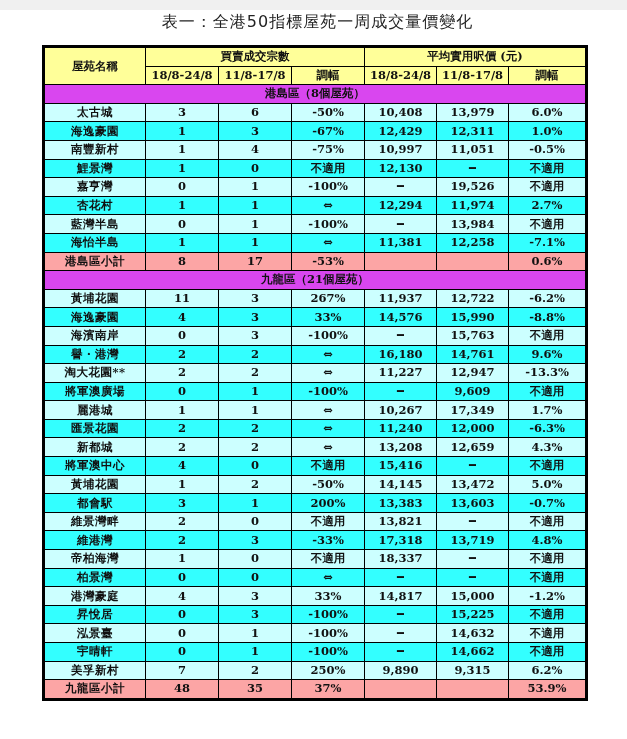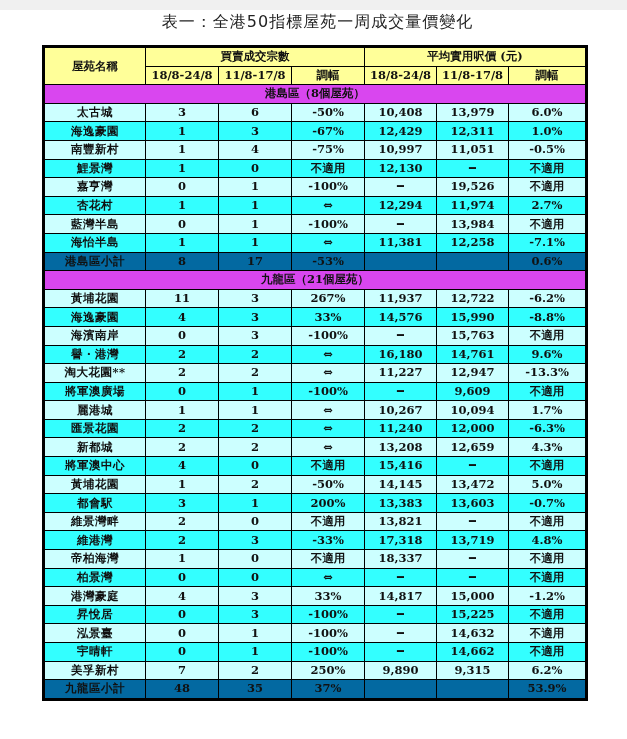--- a/index.html
+++ b/index.html
@@ -6,21 +6,21 @@
   body { width:627px; height:739px; position:relative; overflow:hidden; font-family:"DejaVu Serif","Liberation Serif",serif; }
   .topbar { position:absolute; left:0; top:0; width:627px; height:10px; background:#f0f0f0; }
   .title { position:absolute; left:4px; top:12px; width:627px; text-align:center; font-family:"DejaVu Sans","Liberation Sans",sans-serif; font-size:16px; color:#222; font-weight:400; letter-spacing:1px; }
   table.main { position:absolute; left:42px; top:45px; width:543px; border-collapse:collapse; border:3px solid #000; table-layout:fixed; }
   table.main td, table.main th { border:1px solid #000; padding:0; height:17.6px; text-align:center; font-size:11.5px; font-weight:bold; color:#111; line-height:17px; white-space:nowrap; overflow:hidden; }
   .hdr { background:#ffff99; }
   .hdr th { font-size:12px; }
   .section td { background:#d946ef; text-align:left; padding-left:2px; font-size:12px; }
   tr.light td { background:#ccffff; }
   tr.cyan td { background:#33ffff; }
-  tr.sub td { background:#0369a1; }
+  tr.sub td { background:#fca5a5; }
   .name { font-size:12px; letter-spacing:0.5px; }
   .na { font-size:12px; }
 </style>
 </head>
 <body>
 
 <div class="topbar"></div>
 <div class="title">表一：全港50指標屋苑一周成交量價變化</div>
 
 <table class="main">
@@ -189,21 +189,21 @@
         <td>━</td>
         <td>9,609</td>
         <td class="na">不適用</td>
       </tr>
       <tr class="light">
         <td class="name">麗港城</td>
         <td>1</td>
         <td>1</td>
         <td>⇔</td>
         <td>10,267</td>
-        <td>10,094</td>
+        <td>17,349</td>
         <td>1.7%</td>
       </tr>
       <tr class="cyan">
         <td class="name">匯景花園</td>
         <td>2</td>
         <td>2</td>
         <td>⇔</td>
         <td>11,240</td>
         <td>12,000</td>
         <td>-6.3%</td>

